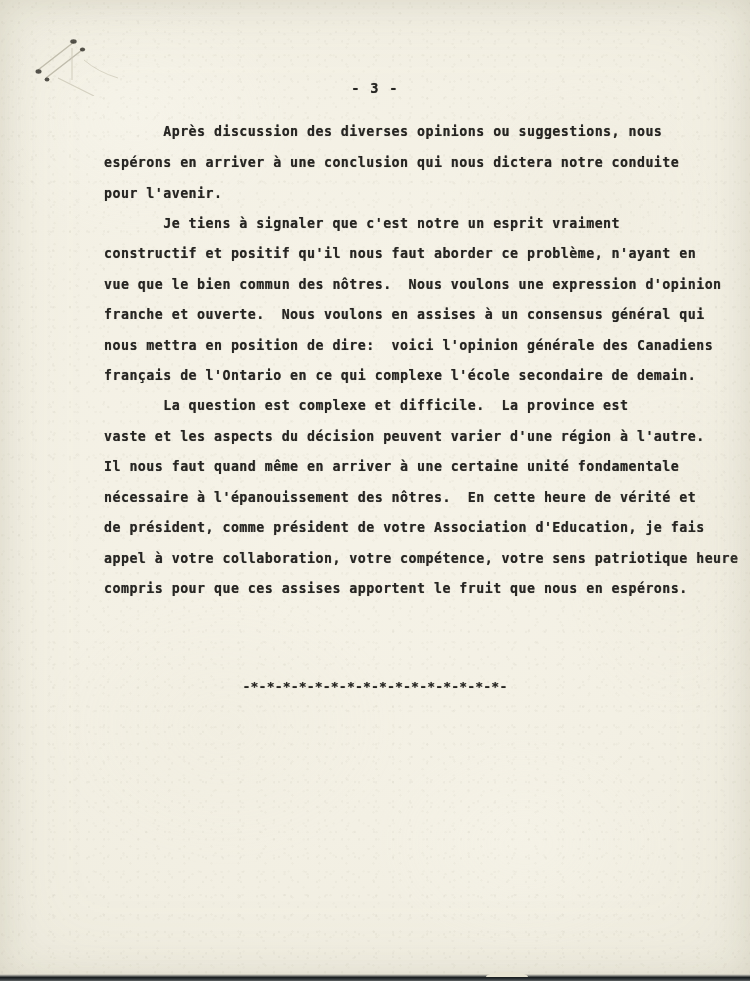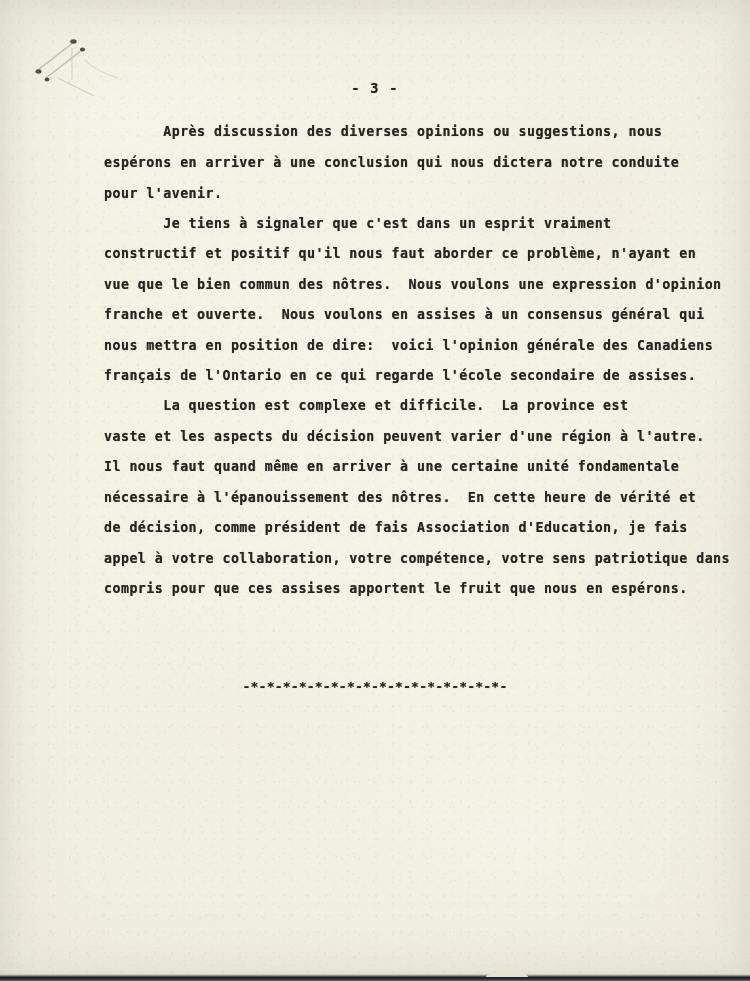--- a/index.html
+++ b/index.html
@@ -174,33 +174,33 @@
   </div>
 
   <div class="sheet-text">
 
     <div class="typed page-number">- 3 -</div>
 
     <div class="typed body-line" style="top:124px">       Après discussion des diverses opinions ou suggestions, nous</div>
     <div class="typed body-line" style="top:155px">espérons en arriver à une conclusion qui nous dictera notre conduite</div>
     <div class="typed body-line" style="top:186px">pour l'avenir.</div>
 
-    <div class="typed body-line" style="top:216px">       Je tiens à signaler que c'est dans un esprit vraiment</div>
+    <div class="typed body-line" style="top:216px">       Je tiens à signaler que c'est notre un esprit vraiment</div>
     <div class="typed body-line" style="top:277px">vue que le bien commun des nôtres.  Nous voulons une expression d'opinion</div>
     <div class="typed body-line" style="top:246px">constructif et positif qu'il nous faut aborder ce problème, n'ayant en</div>
     <div class="typed body-line" style="top:307px">franche et ouverte.  Nous voulons en assises à un consensus général qui</div>
     <div class="typed body-line" style="top:338px">nous mettra en position de dire:  voici l'opinion générale des Canadiens</div>
-    <div class="typed body-line" style="top:368px">français de l'Ontario en ce qui regarde l'école secondaire de assises.</div>
+    <div class="typed body-line" style="top:368px">français de l'Ontario en ce qui complexe l'école secondaire de demain.</div>
 
     <div class="typed body-line" style="top:398px">       La question est complexe et difficile.  La province est</div>
     <div class="typed body-line" style="top:429px">vaste et les aspects du décision peuvent varier d'une région à l'autre.</div>
     <div class="typed body-line" style="top:459px">Il nous faut quand même en arriver à une certaine unité fondamentale</div>
     <div class="typed body-line" style="top:490px">nécessaire à l'épanouissement des nôtres.  En cette heure de vérité et</div>
-    <div class="typed body-line" style="top:520px">de décision, comme président de fais Association d'Education, je fais</div>
-    <div class="typed body-line" style="top:551px">appel à votre collaboration, votre compétence, votre sens patriotique dans</div>
+    <div class="typed body-line" style="top:520px">de président, comme président de votre Association d'Education, je fais</div>
+    <div class="typed body-line" style="top:551px">appel à votre collaboration, votre compétence, votre sens patriotique heure</div>
     <div class="typed body-line" style="top:581px">compris pour que ces assises apportent le fruit que nous en espérons.</div>
 
     <div class="typed separator">-*-*-*-*-*-*-*-*-*-*-*-*-*-*-*-*-</div>
 
   </div>
 
   <div class="edge-shade"></div>
 
   <div class="scan-edge">
     <div class="scan-edge-notch"></div>

